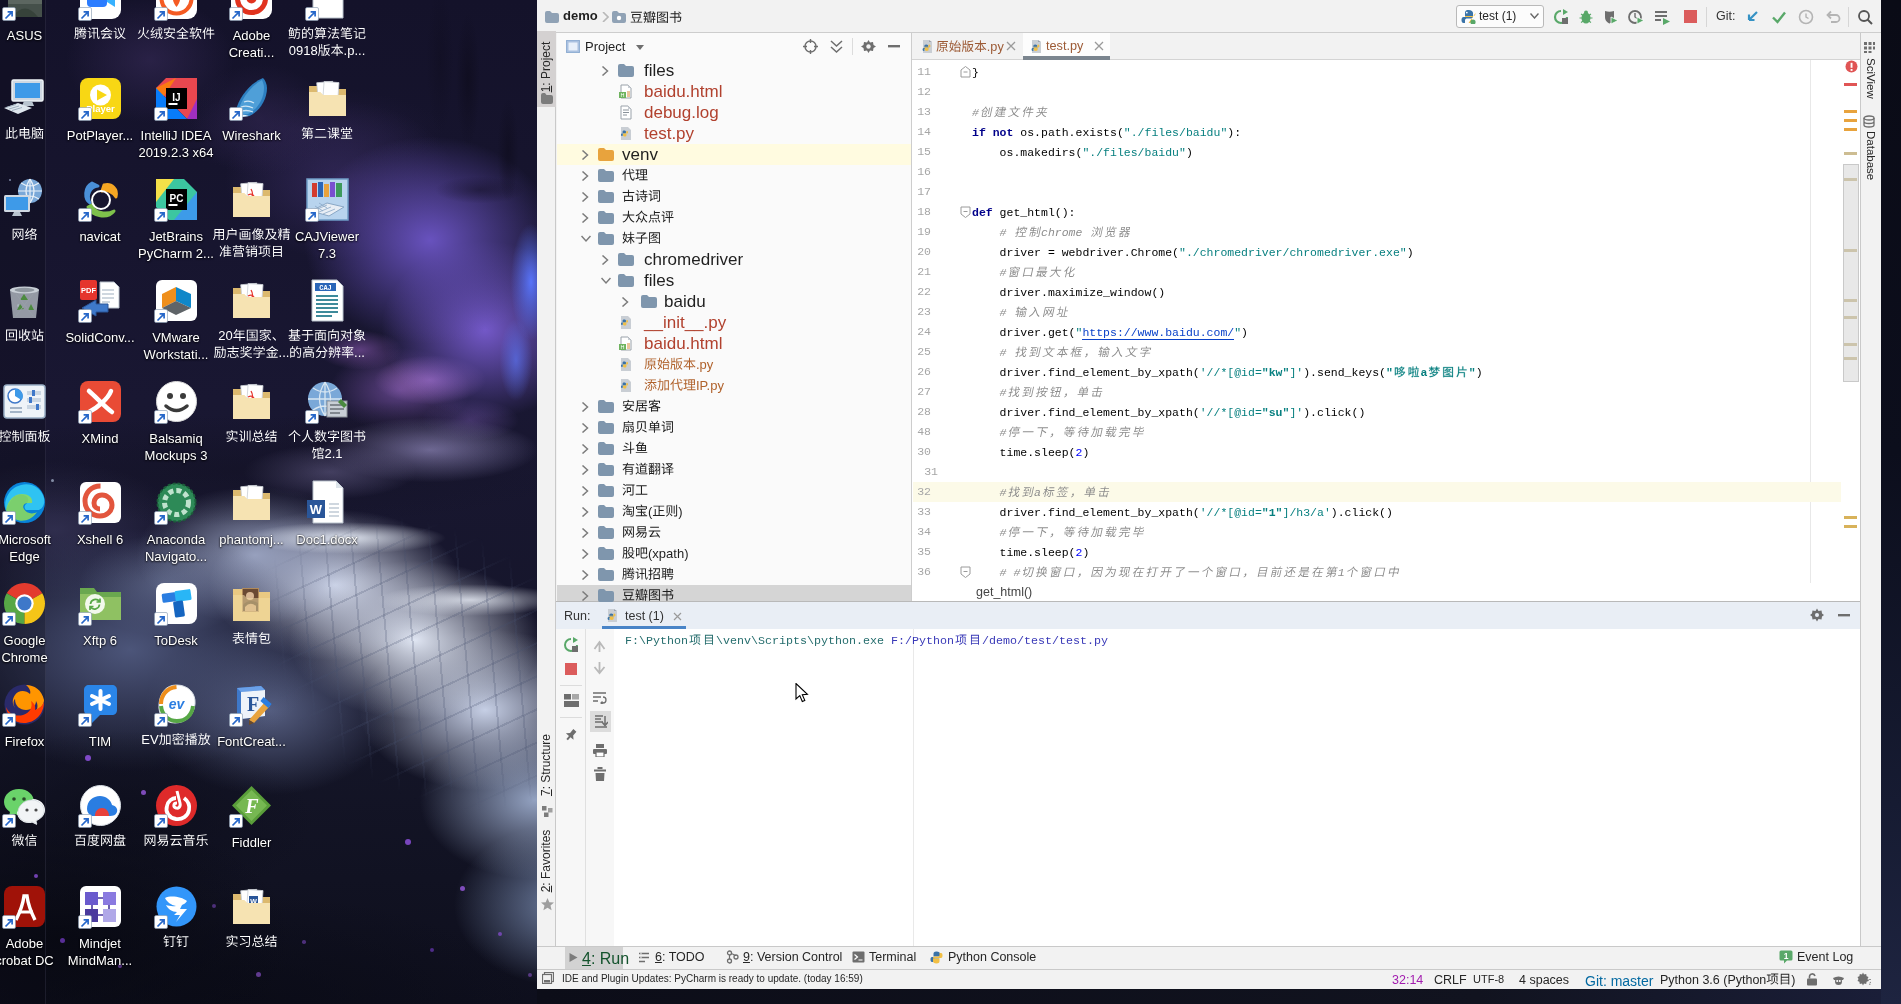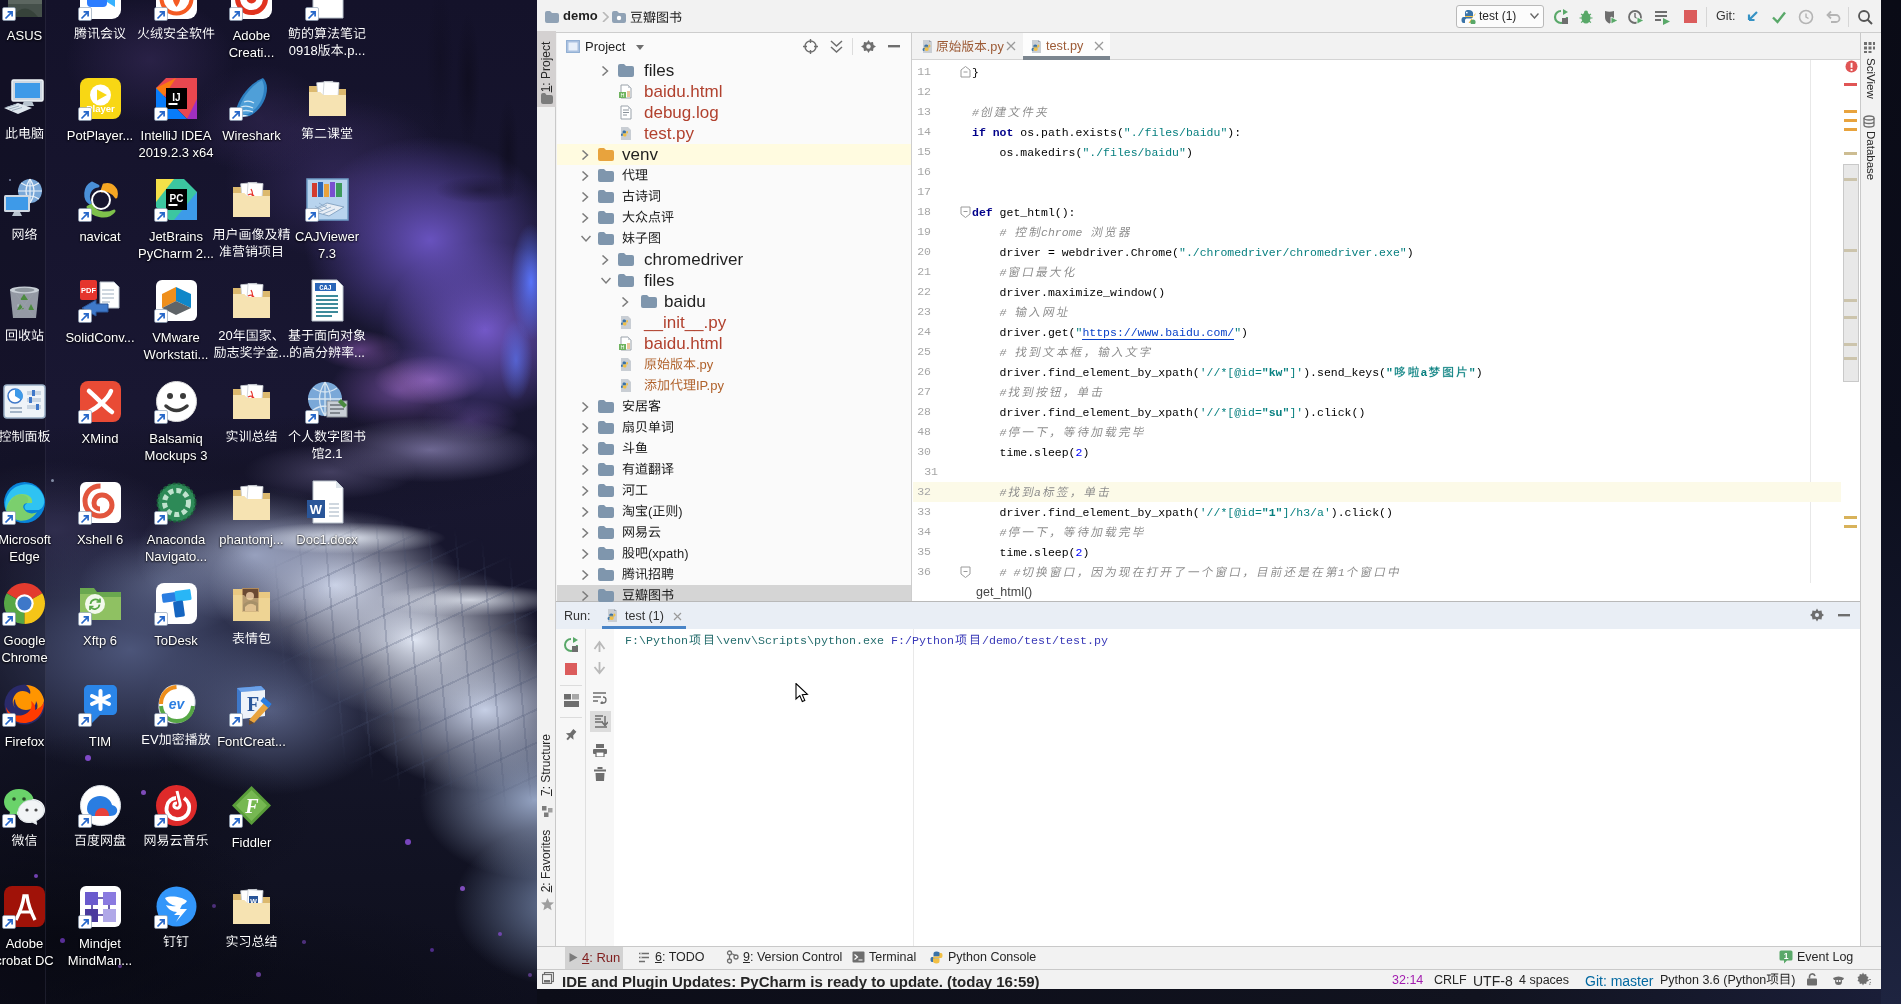--- a/index.html
+++ b/index.html
@@ -931,21 +931,21 @@
     <rect x="3.5" y="0" width="5" height="2" fill="#6e6e6e"></rect>
     <rect x="0" y="2.5" width="12" height="2" fill="#6e6e6e"></rect>
     <path d="M1.5 6 H10.5 L10 14 H2 Z" fill="#6e6e6e"></path>
   </svg>
 <svg class="a" style="left:795px;top:683px;z-index:40;" width="14" height="21" viewBox="0 0 14 21">
     <path d="M1 0.5 L1 16 L4.8 12.6 L7.3 18.5 L9.8 17.4 L7.3 11.7 L12.4 11.4 Z" fill="#fff" stroke="#000" stroke-width="1.1"></path>
   </svg>
 <svg class="a" style="left:568px;top:952px;z-index:12;" width="11" height="11" viewBox="0 0 11 11">
     <path d="M1.5 1 L9.5 5.5 L1.5 10 Z" fill="#7c7c7c"></path>
   </svg>
-<div class="a" style="left:582px;top:950px;font-size:13px;color:#7f1d1d;white-space:nowrap;z-index:12;"><u>4</u>: Run</div>
+<div class="a" style="left:582px;top:950px;font-size:16px;color:#14532d;white-space:nowrap;z-index:12;"><u>4</u>: Run</div>
 <svg class="a" style="left:638px;top:952px;z-index:12;" width="12" height="11" viewBox="0 0 12 11">
     <path d="M1 1.5 H11 M1 5.5 H11 M1 9.5 H7" stroke="#6e6e6e" stroke-width="1.5"></path>
     <path d="M2.5 1.5 l1 0 M2.5 5.5 l1 0" stroke="#fff" stroke-width="1.5"></path>
   </svg>
 <div class="a" style="left:655px;top:950px;font-size:12.5px;color:#262626;white-space:nowrap;z-index:12;"><u>6</u>: TODO</div>
 <svg class="a" style="left:726px;top:950px;z-index:12;" width="13" height="14" viewBox="0 0 13 14">
     <circle cx="3.5" cy="3" r="2" fill="none" stroke="#6e6e6e" stroke-width="1.3"></circle>
     <circle cx="3.5" cy="11" r="2" fill="none" stroke="#6e6e6e" stroke-width="1.3"></circle>
     <circle cx="10" cy="7" r="2" fill="none" stroke="#6e6e6e" stroke-width="1.3"></circle>
     <path d="M3.5 5 V9 M5 3.5 C8 4 8 5.5 10 5.5" stroke="#6e6e6e" stroke-width="1.2" fill="none"></path>
@@ -959,24 +959,24 @@
 <svg class="a" style="left:930px;top:951px;z-index:12;" width="13" height="13" viewBox="0 0 13 13">
     <path d="M6.5 0.5 C4 0.5 3.5 1.8 3.5 3 V5.5 H9.5 V6 H2 C0.8 6 0.5 7.2 0.5 8.5 C0.5 9.8 0.8 11 2 11 H3.5 V9 C3.5 7.8 4.3 7.5 5.5 7.5 H8.5 C9.7 7.5 10 6.7 10 5.5 V3 C10 1.8 9 0.5 6.5 0.5 Z" fill="#3a73a8"></path>
     <path d="M6.5 12.5 C9 12.5 9.5 11.2 9.5 10 V7.5 H3.5 V7 H11 C12.2 7 12.5 5.8 12.5 4.5 C12.5 3.2 12.2 2 11 2 H9.5 V4 C9.5 5.2 8.7 5.5 7.5 5.5 H4.5 C3.3 5.5 3 6.3 3 7.5 V10 C3 11.2 4 12.5 6.5 12.5 Z" fill="#f1bf45"></path>
   </svg>
 <div class="a" style="left:948px;top:950px;font-size:12.5px;color:#262626;white-space:nowrap;z-index:12;">Python Console</div>
 <svg class="a" style="left:1779px;top:950px;z-index:12;" width="14" height="14" viewBox="0 0 14 14">
     <path d="M2 0.5 H12 Q13.5 0.5 13.5 2 V9 Q13.5 10.5 12 10.5 H8 L5 13.5 V10.5 H2 Q0.5 10.5 0.5 9 V2 Q0.5 0.5 2 0.5 Z" fill="#59a869"></path>
     <text x="7" y="8.6" font-family="Liberation Sans" font-size="8.5" font-weight="bold" fill="#fff" text-anchor="middle">1</text>
   </svg>
 <div class="a" style="left:1797px;top:950px;font-size:12.5px;color:#262626;white-space:nowrap;z-index:12;">Event Log</div>
-<div class="a" style="left:562px;top:973px;font-size:15px;color:#262626;white-space:nowrap;color:#262626;z-index:12;font-weight:bold;">IDE and Plugin Updates: PyCharm is ready to update. (today 16:59)</div>
+<div class="a" style="left:562px;top:973px;font-size:10px;color:#262626;white-space:nowrap;color:#262626;z-index:12;">IDE and Plugin Updates: PyCharm is ready to update. (today 16:59)</div>
 <div class="a" style="left:1392px;top:973px;font-size:12.5px;color:#a21caf;white-space:nowrap;z-index:12;">32:14</div>
 <div class="a" style="left:1434px;top:973px;font-size:12.5px;color:#262626;white-space:nowrap;z-index:12;">CRLF</div>
-<div class="a" style="left:1473px;top:973px;font-size:14px;color:#262626;white-space:nowrap;z-index:12;">UTF-8</div>
+<div class="a" style="left:1473px;top:973px;font-size:11px;color:#262626;white-space:nowrap;z-index:12;">UTF-8</div>
 <div class="a" style="left:1519px;top:973px;font-size:12.5px;color:#262626;white-space:nowrap;z-index:12;">4 spaces</div>
 <div class="a" style="left:1585px;top:973px;font-size:14px;color:#0369a1;white-space:nowrap;z-index:12;">Git: master</div>
 <svg class="a" style="left:1806px;top:973px;z-index:12;" width="12" height="13" viewBox="0 0 12 13">
     <rect x="1" y="5.5" width="10" height="7" rx="1" fill="#6e6e6e"></rect>
     <path d="M3.5 5.5 V3.5 A2.8 2.8 0 0 1 9 3" stroke="#6e6e6e" stroke-width="1.6" fill="none"></path>
   </svg>
 <svg class="a" style="left:1832px;top:973px;z-index:12;" width="13" height="13" viewBox="0 0 13 13">
     <path d="M1 5 Q6.5 2 12 5 L11 7 H2 Z" fill="#6e6e6e"></path>
     <circle cx="6.5" cy="8.5" r="3.5" fill="#6e6e6e"></circle>
     <circle cx="5.2" cy="8" r="1" fill="#fff"></circle>

